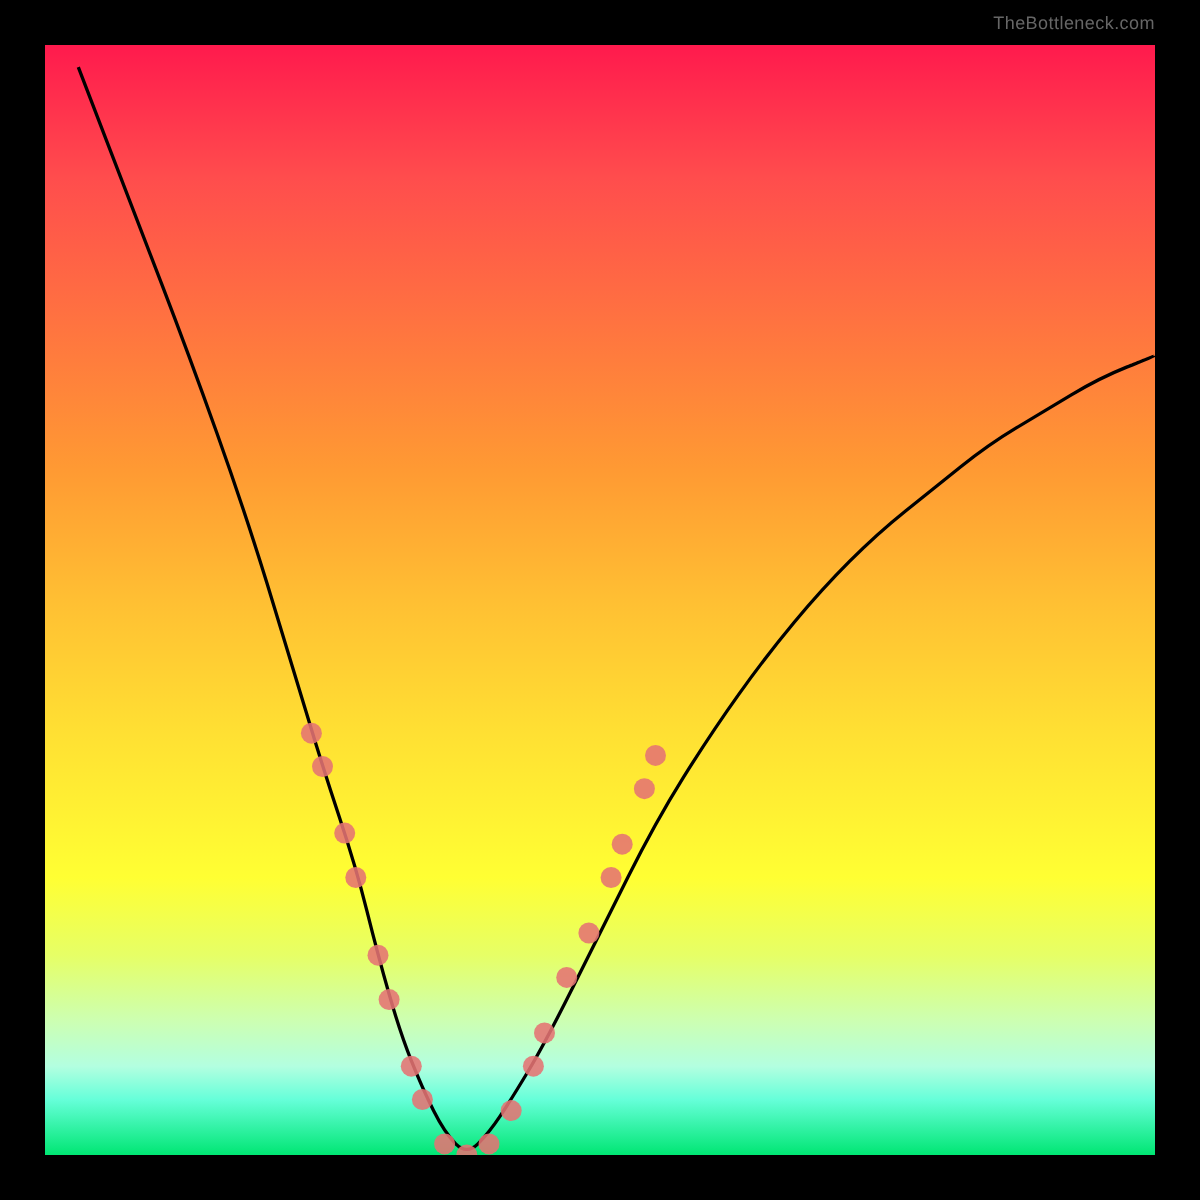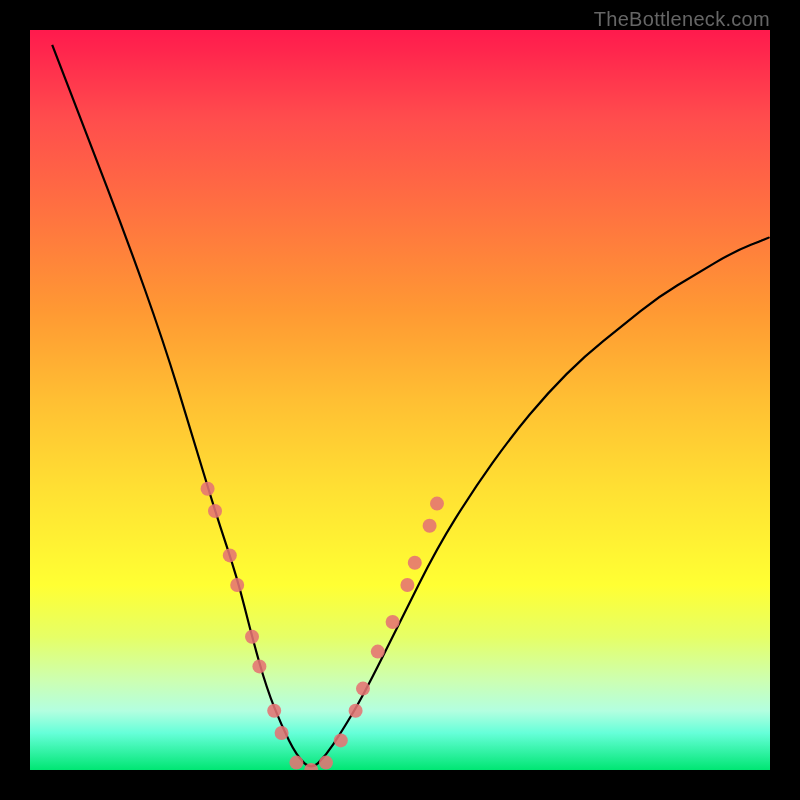--- a/index.html
+++ b/index.html
@@ -26,21 +26,21 @@
       #66ffd9 95%,
       #00e673 100%
     );
   }
   
   .watermark {
     position: absolute;
     top: 8px;
     right: 30px;
     color: #666;
-    font-size: 20px;
+    font-size: 12px;
     font-weight: 500;
     letter-spacing: 0.3px;
     z-index: 10;
   }
   
   svg.curves {
     position: absolute;
     left: 0;
     top: 0;
     width: 740px;

